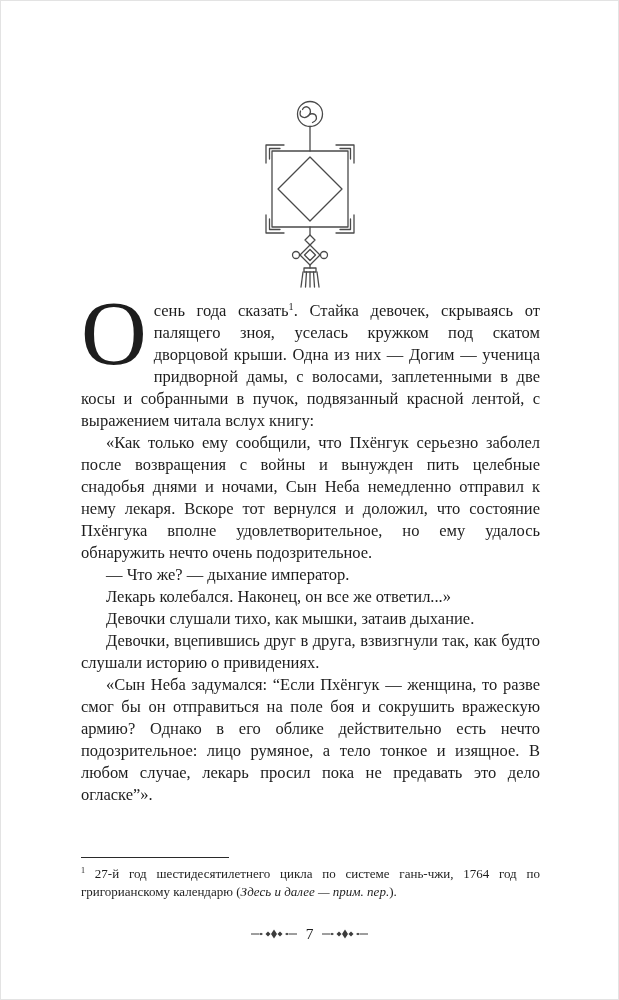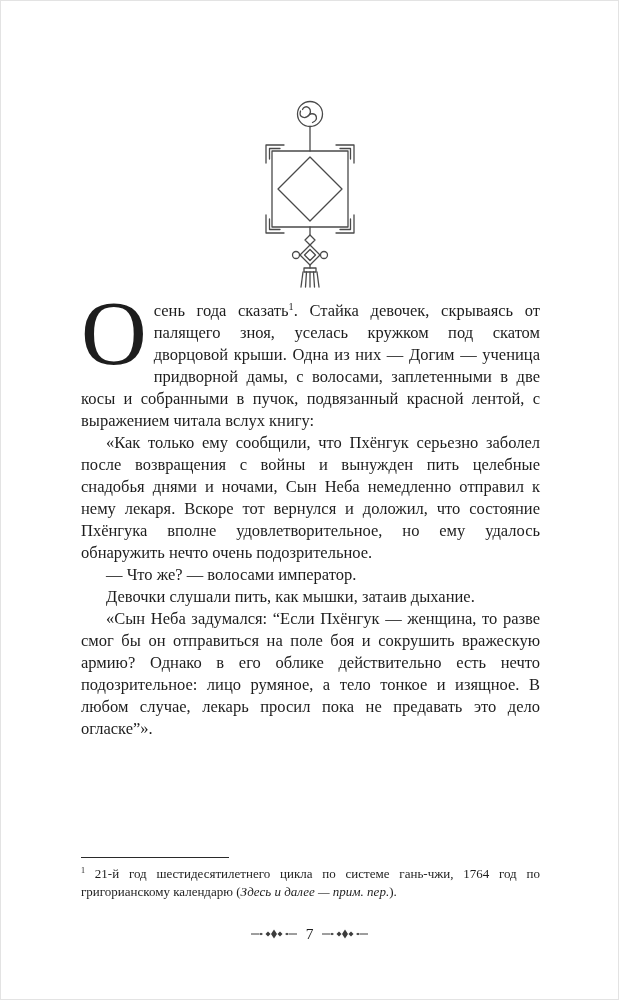--- a/index.html
+++ b/index.html
@@ -113,28 +113,30 @@
         <line x1="50" y1="173" x2="50" y2="188"></line>
         <line x1="53.5" y1="173" x2="54.5" y2="188"></line>
         <line x1="57" y1="173" x2="59" y2="188"></line>
       </g>
     </svg>
   </div>
 
   <div class="body-text">
     <p class="para first"><span class="dropcap">О</span><span>сень года сказать</span><sup class="fn">1</sup><span>. Стайка девочек, скрываясь от палящего зноя, уселась кружком под скатом дворцовой крыши. Одна из них — Догим — ученица придворной дамы, с волосами, заплетенными в две косы и собранными в пучок, подвязанный красной лентой, с выражением читала вслух книгу:</span></p>
     <p class="para it">«Как только ему сообщили, что Пхёнгук серьезно заболел после возвращения с войны и вынужден пить целебные снадобья днями и ночами, Сын Неба немедленно отправил к нему лекаря. Вскоре тот вернулся и доложил, что состояние Пхёнгука вполне удовлетворительное, но ему удалось обнаружить нечто очень подозрительное.</p>
-    <p class="para it">— Что же? — волосами император.</p>
-    <p class="para">Девочки слушали пить, как мышки, затаив дыхание.</p>
+    <p class="para it">— Что же? — дыхание император.</p>
+    <p class="para it">Лекарь колебался. Наконец, он все же ответил...»</p>
+    <p class="para">Девочки слушали тихо, как мышки, затаив дыхание.</p>
+    <p class="para">Девочки, вцепившись друг в друга, взвизгнули так, как будто слушали историю о привидениях.</p>
     <p class="para it">«Сын Неба задумался: “Если Пхёнгук — женщина, то разве смог бы он отправиться на поле боя и сокрушить вражескую армию? Однако в его облике действительно есть нечто подозрительное: лицо румяное, а тело тонкое и изящное. В любом случае, лекарь просил пока не предавать это дело огласке”».</p>
   </div>
 
   <div class="footnote">
     <div class="footnote-rule"></div>
-    <p class="footnote-text"><sup class="fn">1</sup><span> 21-й год шестидесятилетнего цикла по системе гань-чжи, 1764 год по григорианскому календарю (</span><em>Здесь и далее — прим. пер.</em><span>).</span></p>
+    <p class="footnote-text"><sup class="fn">1</sup><span> 27-й год шестидесятилетнего цикла по системе гань-чжи, 1764 год по григорианскому календарю (</span><em>Здесь и далее — прим. пер.</em><span>).</span></p>
   </div>
 
   <div class="footer">
     <svg class="footer-orn" width="46" height="12" viewBox="0 0 46 12">
       <g fill="#3c3c3c" stroke="none">
         <polygon points="23,1.5 26,6 23,10.5 20,6"></polygon>
         <polygon points="17,3.5 19.5,6 17,8.5 14.5,6"></polygon>
         <polygon points="29,3.5 31.5,6 29,8.5 26.5,6"></polygon>
         <polygon points="10,4.7 12,6 10,7.3 8,6"></polygon>
         <polygon points="36,4.7 38,6 36,7.3 34,6"></polygon>

